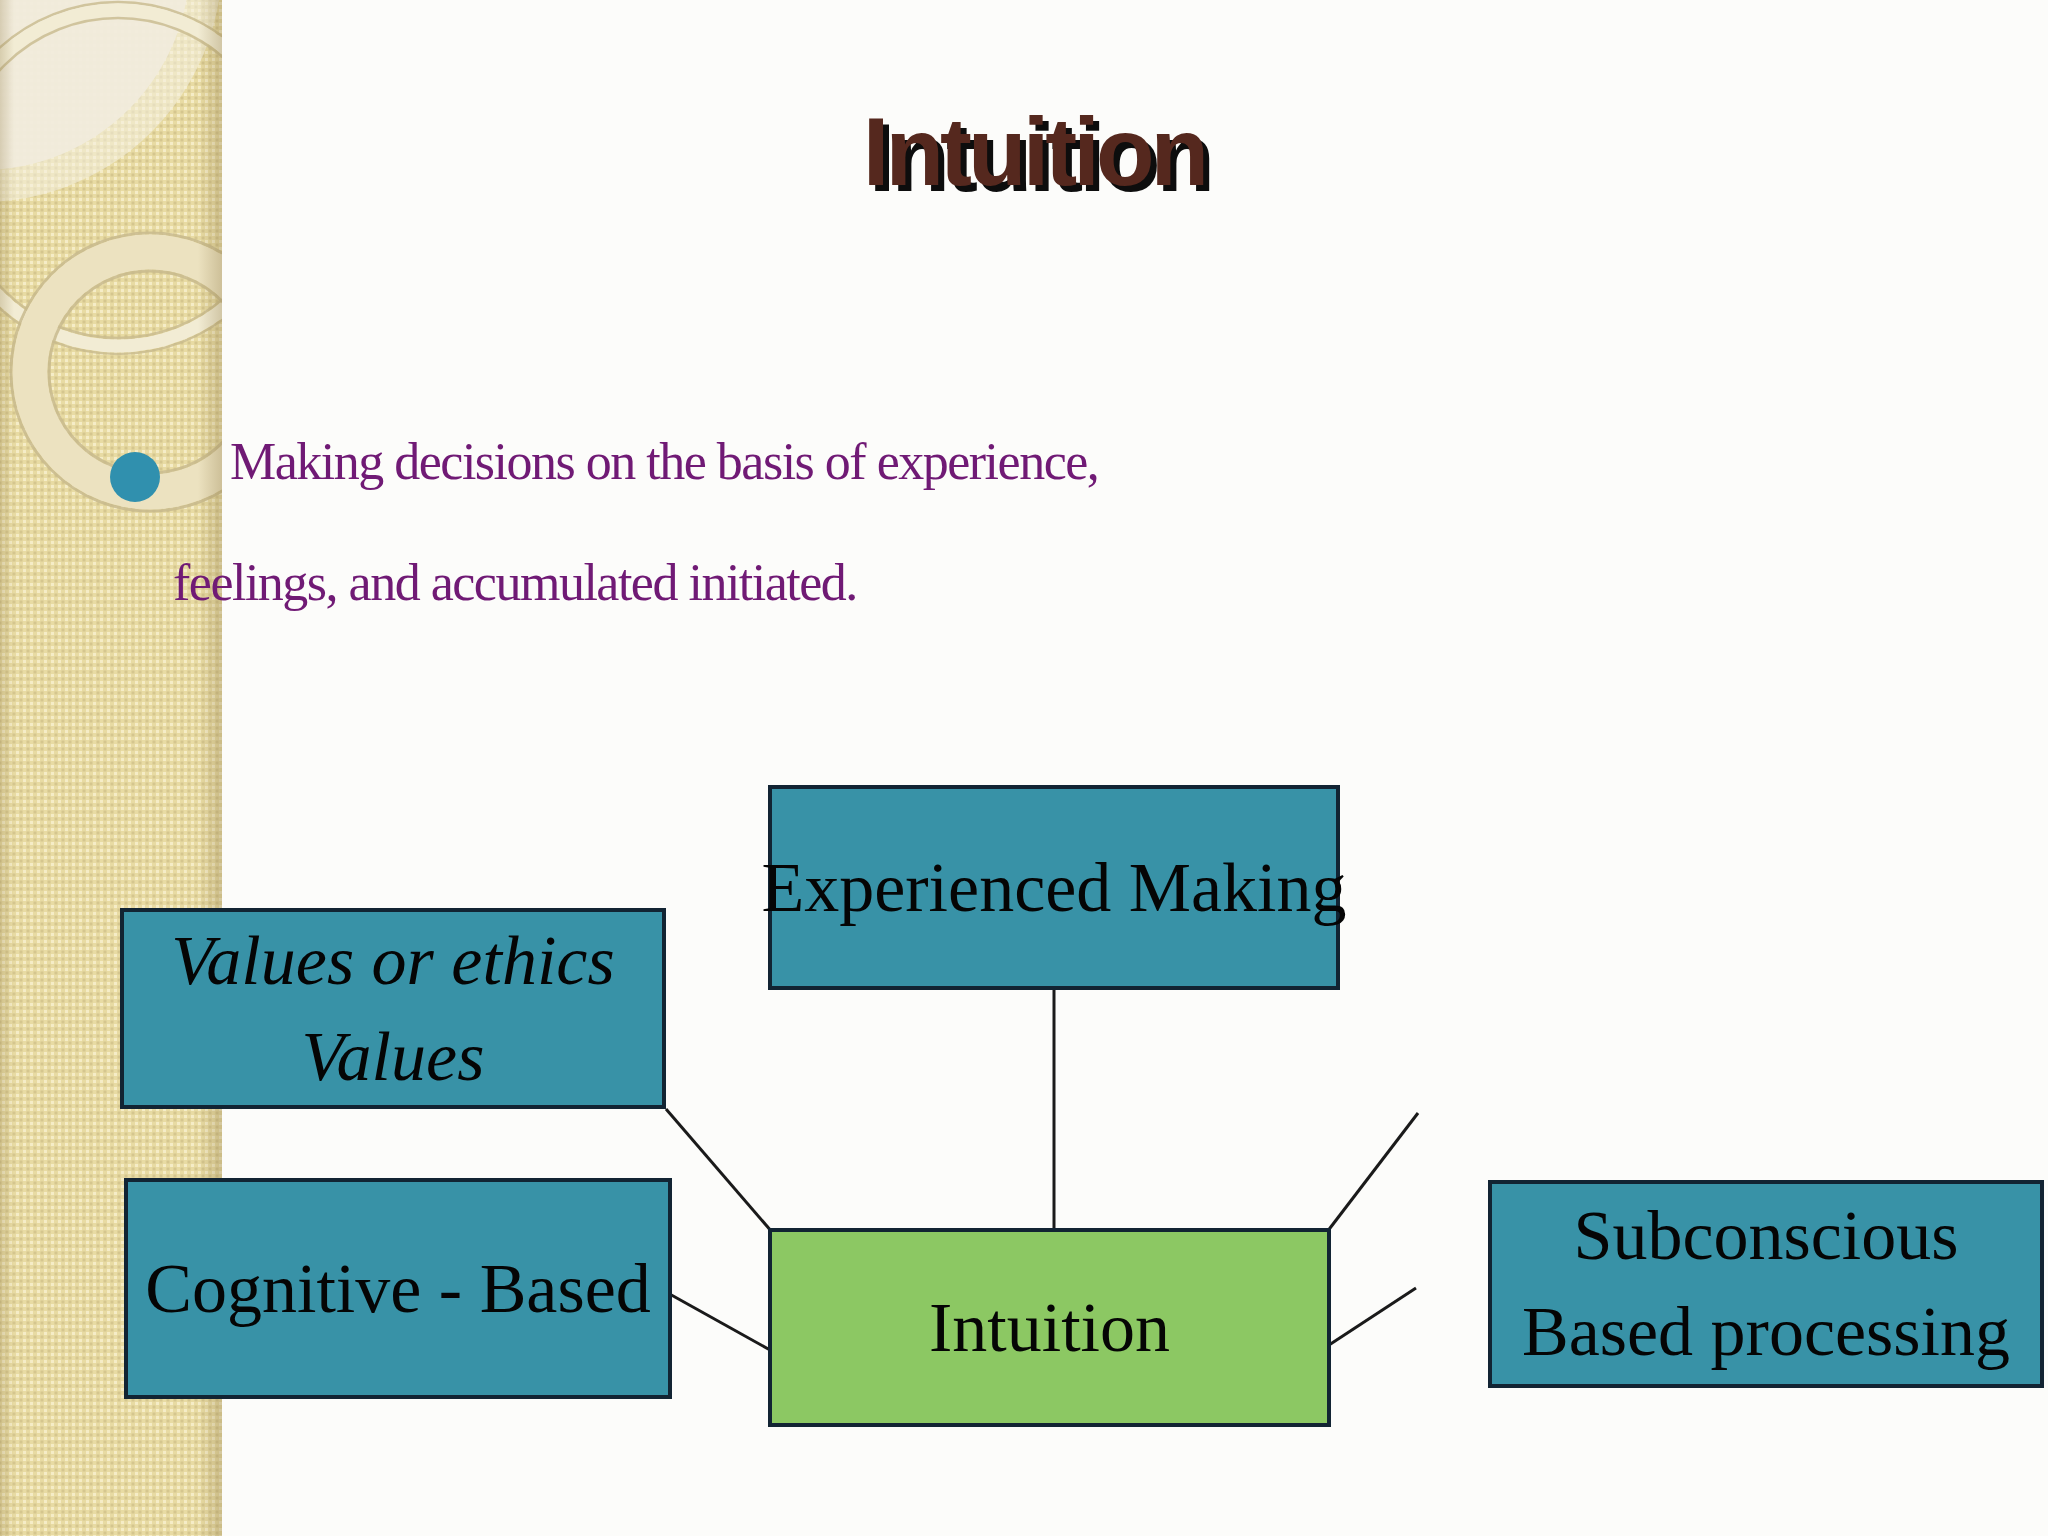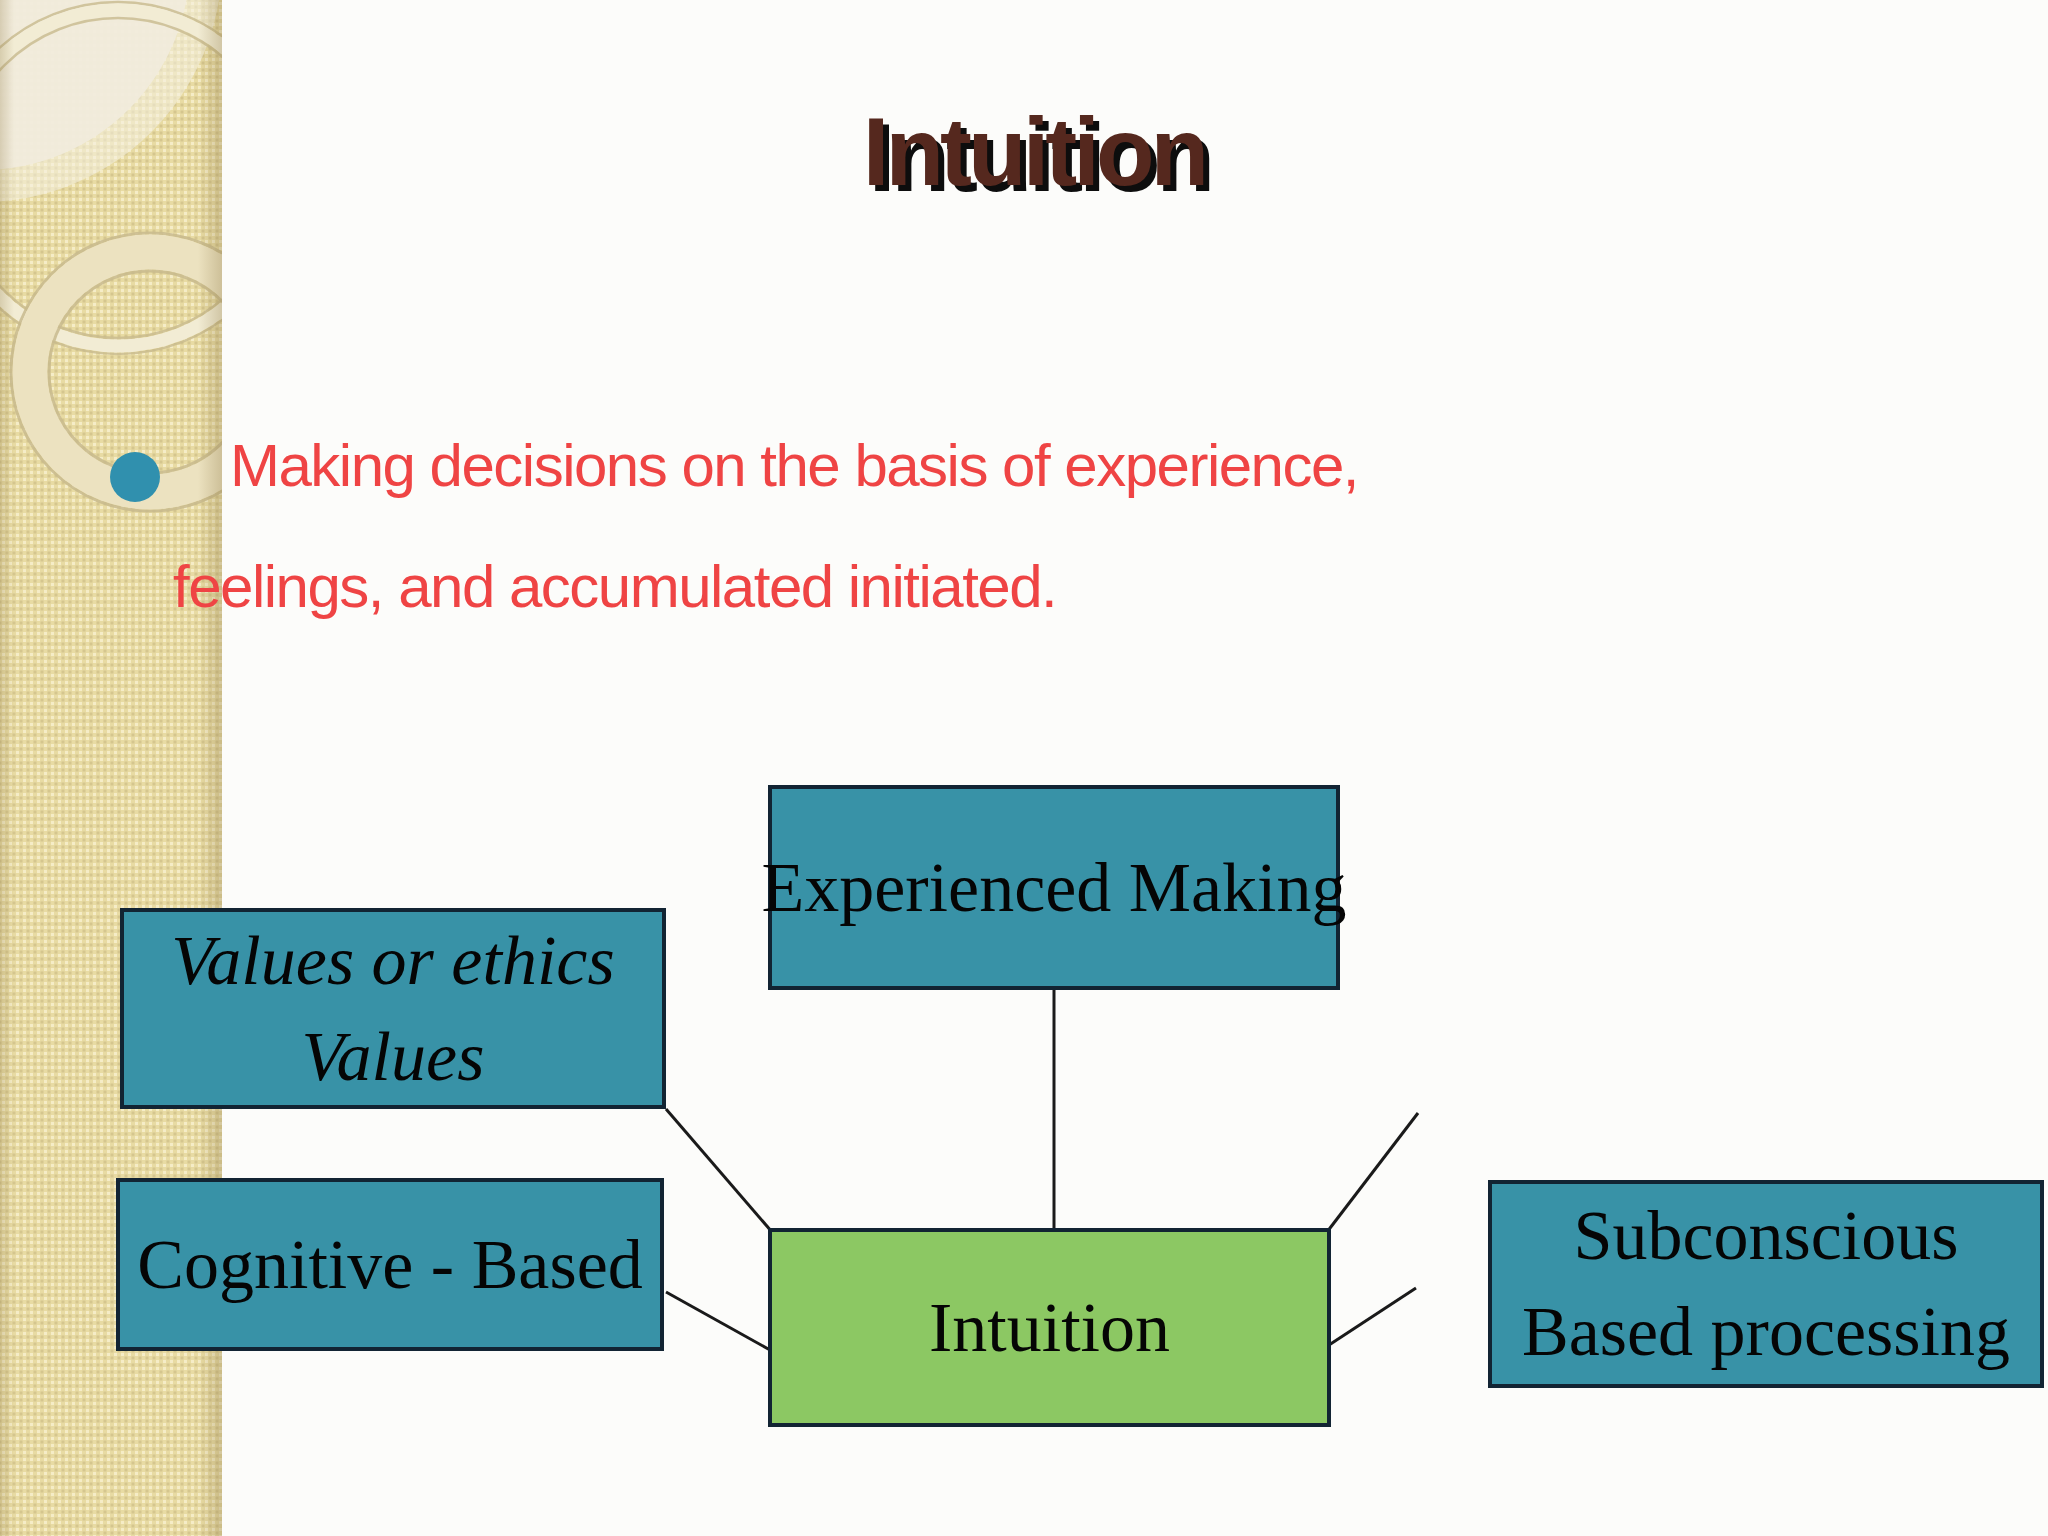--- a/index.html
+++ b/index.html
@@ -40,43 +40,43 @@
     text-shadow:6px 6px 0 #0d0d0d;
   }
 
   
   .bullet-dot{
     position:absolute;left:110px;top:452px;width:50px;height:50px;
     border-radius:50%;background:#3090AE;
   }
   .body-line{
     position:absolute;
-    font-size:60px;letter-spacing:-1.5px;color:#ef4444;
-    white-space:nowrap;line-height:1;
+    font-size:52px;letter-spacing:-1.5px;color:#701a75;
+    white-space:nowrap;line-height:1;font-family:Liberation Serif, serif;
   }
   .body-line.l1{left:230px;top:436px;}
   .body-line.l2{left:173px;top:557px;}
 
   
   .connectors{position:absolute;left:0;top:0;pointer-events:none;}
   .node{
     position:absolute;
     background:#3892A7;
     border:4px solid #122433;
     box-sizing:border-box;
     display:flex;flex-direction:column;align-items:center;justify-content:center;
     font-family:"Liberation Serif",serif;
     font-size:70px;color:#050505;text-align:center;
     line-height:96px;white-space:nowrap;
   }
   .node.center{background:#8CC863;}
   .n-values      {left:120px; top:908px;  width:546px; height:201px;font-style:italic;}
   .n-experienced {left:768px; top:785px;  width:572px; height:205px;}
   .n-affect      {left:1418px;top:905px;  width:555px; height:208px;}
-  .n-cognitive   {left:116px; top:1178px; width:548px; height:173px;align-items:center;}
+  .n-cognitive   {left:124px; top:1178px; width:548px; height:221px;align-items:center;}
   .n-subconscious{left:1488px;top:1180px; width:556px; height:208px;}
   .n-intuition   {left:768px; top:1228px; width:563px; height:199px;}
 </style>
 </head>
 <body>
 
 <div class="slide">
 
   <div class="strip">
     <svg width="222" height="1536" viewBox="0 0 222 1536">

